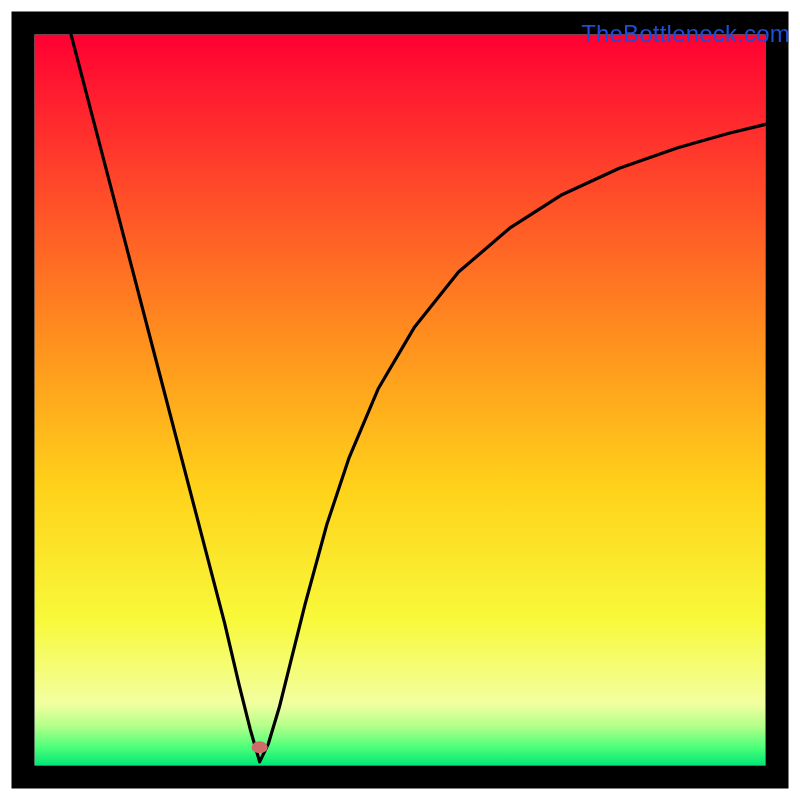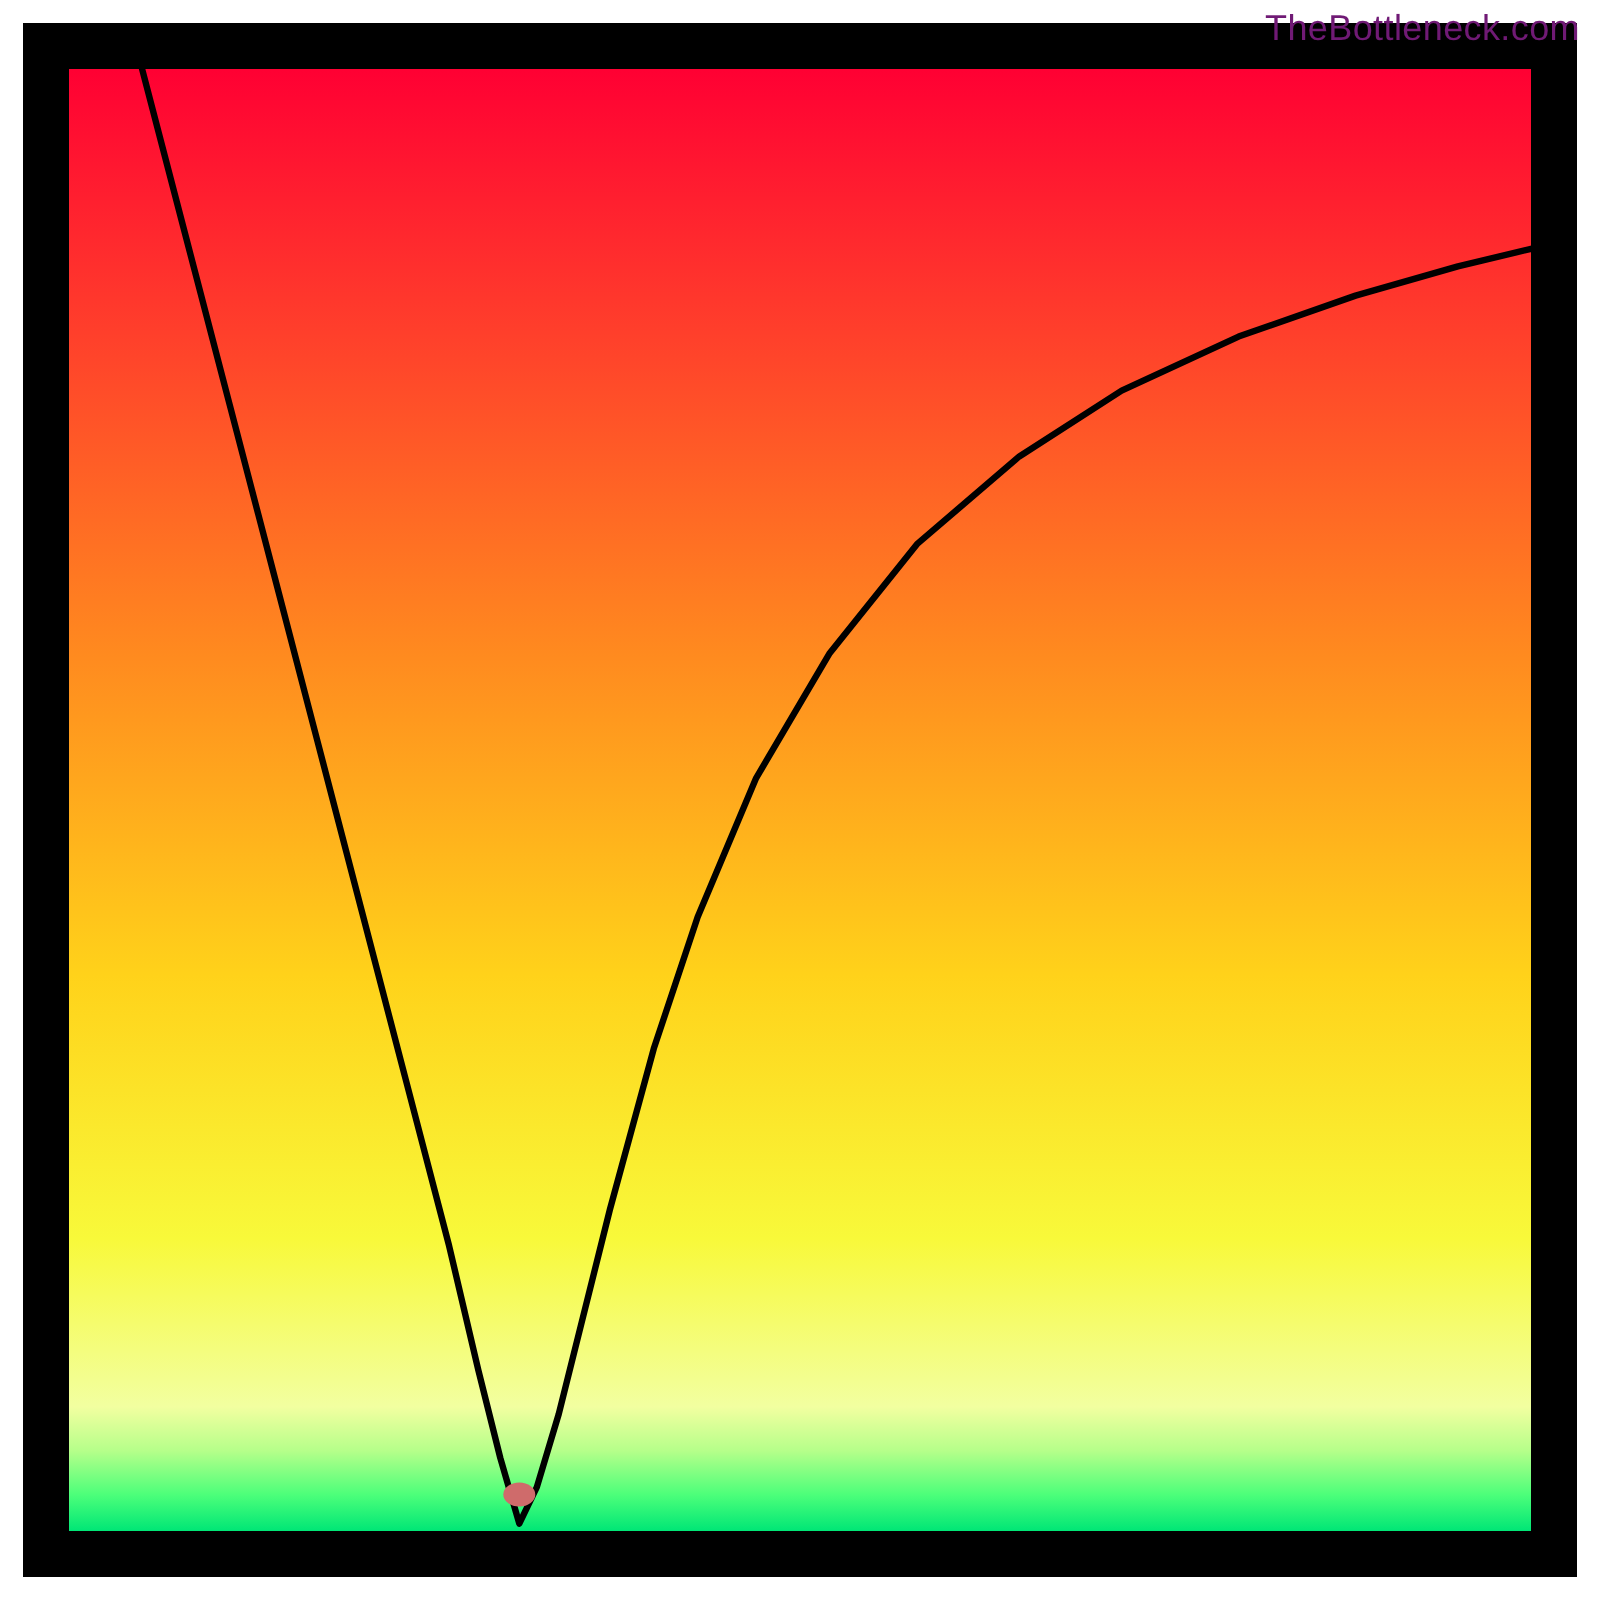--- a/index.html
+++ b/index.html
@@ -1,17 +1,17 @@
 <!DOCTYPE html>
 <html><head>
 <meta charset="utf-8">
 <style>
 html,body{margin:0;padding:0;width:800px;height:800px;overflow:hidden;background:#fff;font-family:Arial,Helvetica,sans-serif}
 .chart-wrap{position:relative;width:800px;height:800px}
-.watermark{position:absolute;top:4px;right:10px;font-size:18px;color:#701a75;font-weight:400;letter-spacing:.2px}
+.watermark{position:absolute;top:20px;right:10px;font-size:24px;color:#1d4ed8;font-weight:400;letter-spacing:.2px}
 svg{display:block}
 </style>
 </head>
 <body>
 
 <div class="chart-wrap">
   <div class="watermark">TheBottleneck.com</div>
   <svg id="svg" width="800" height="800" viewBox="0 0 800 800">
     <defs>
       <linearGradient id="bg-grad" x1="0" y1="0" x2="0" y2="1">

